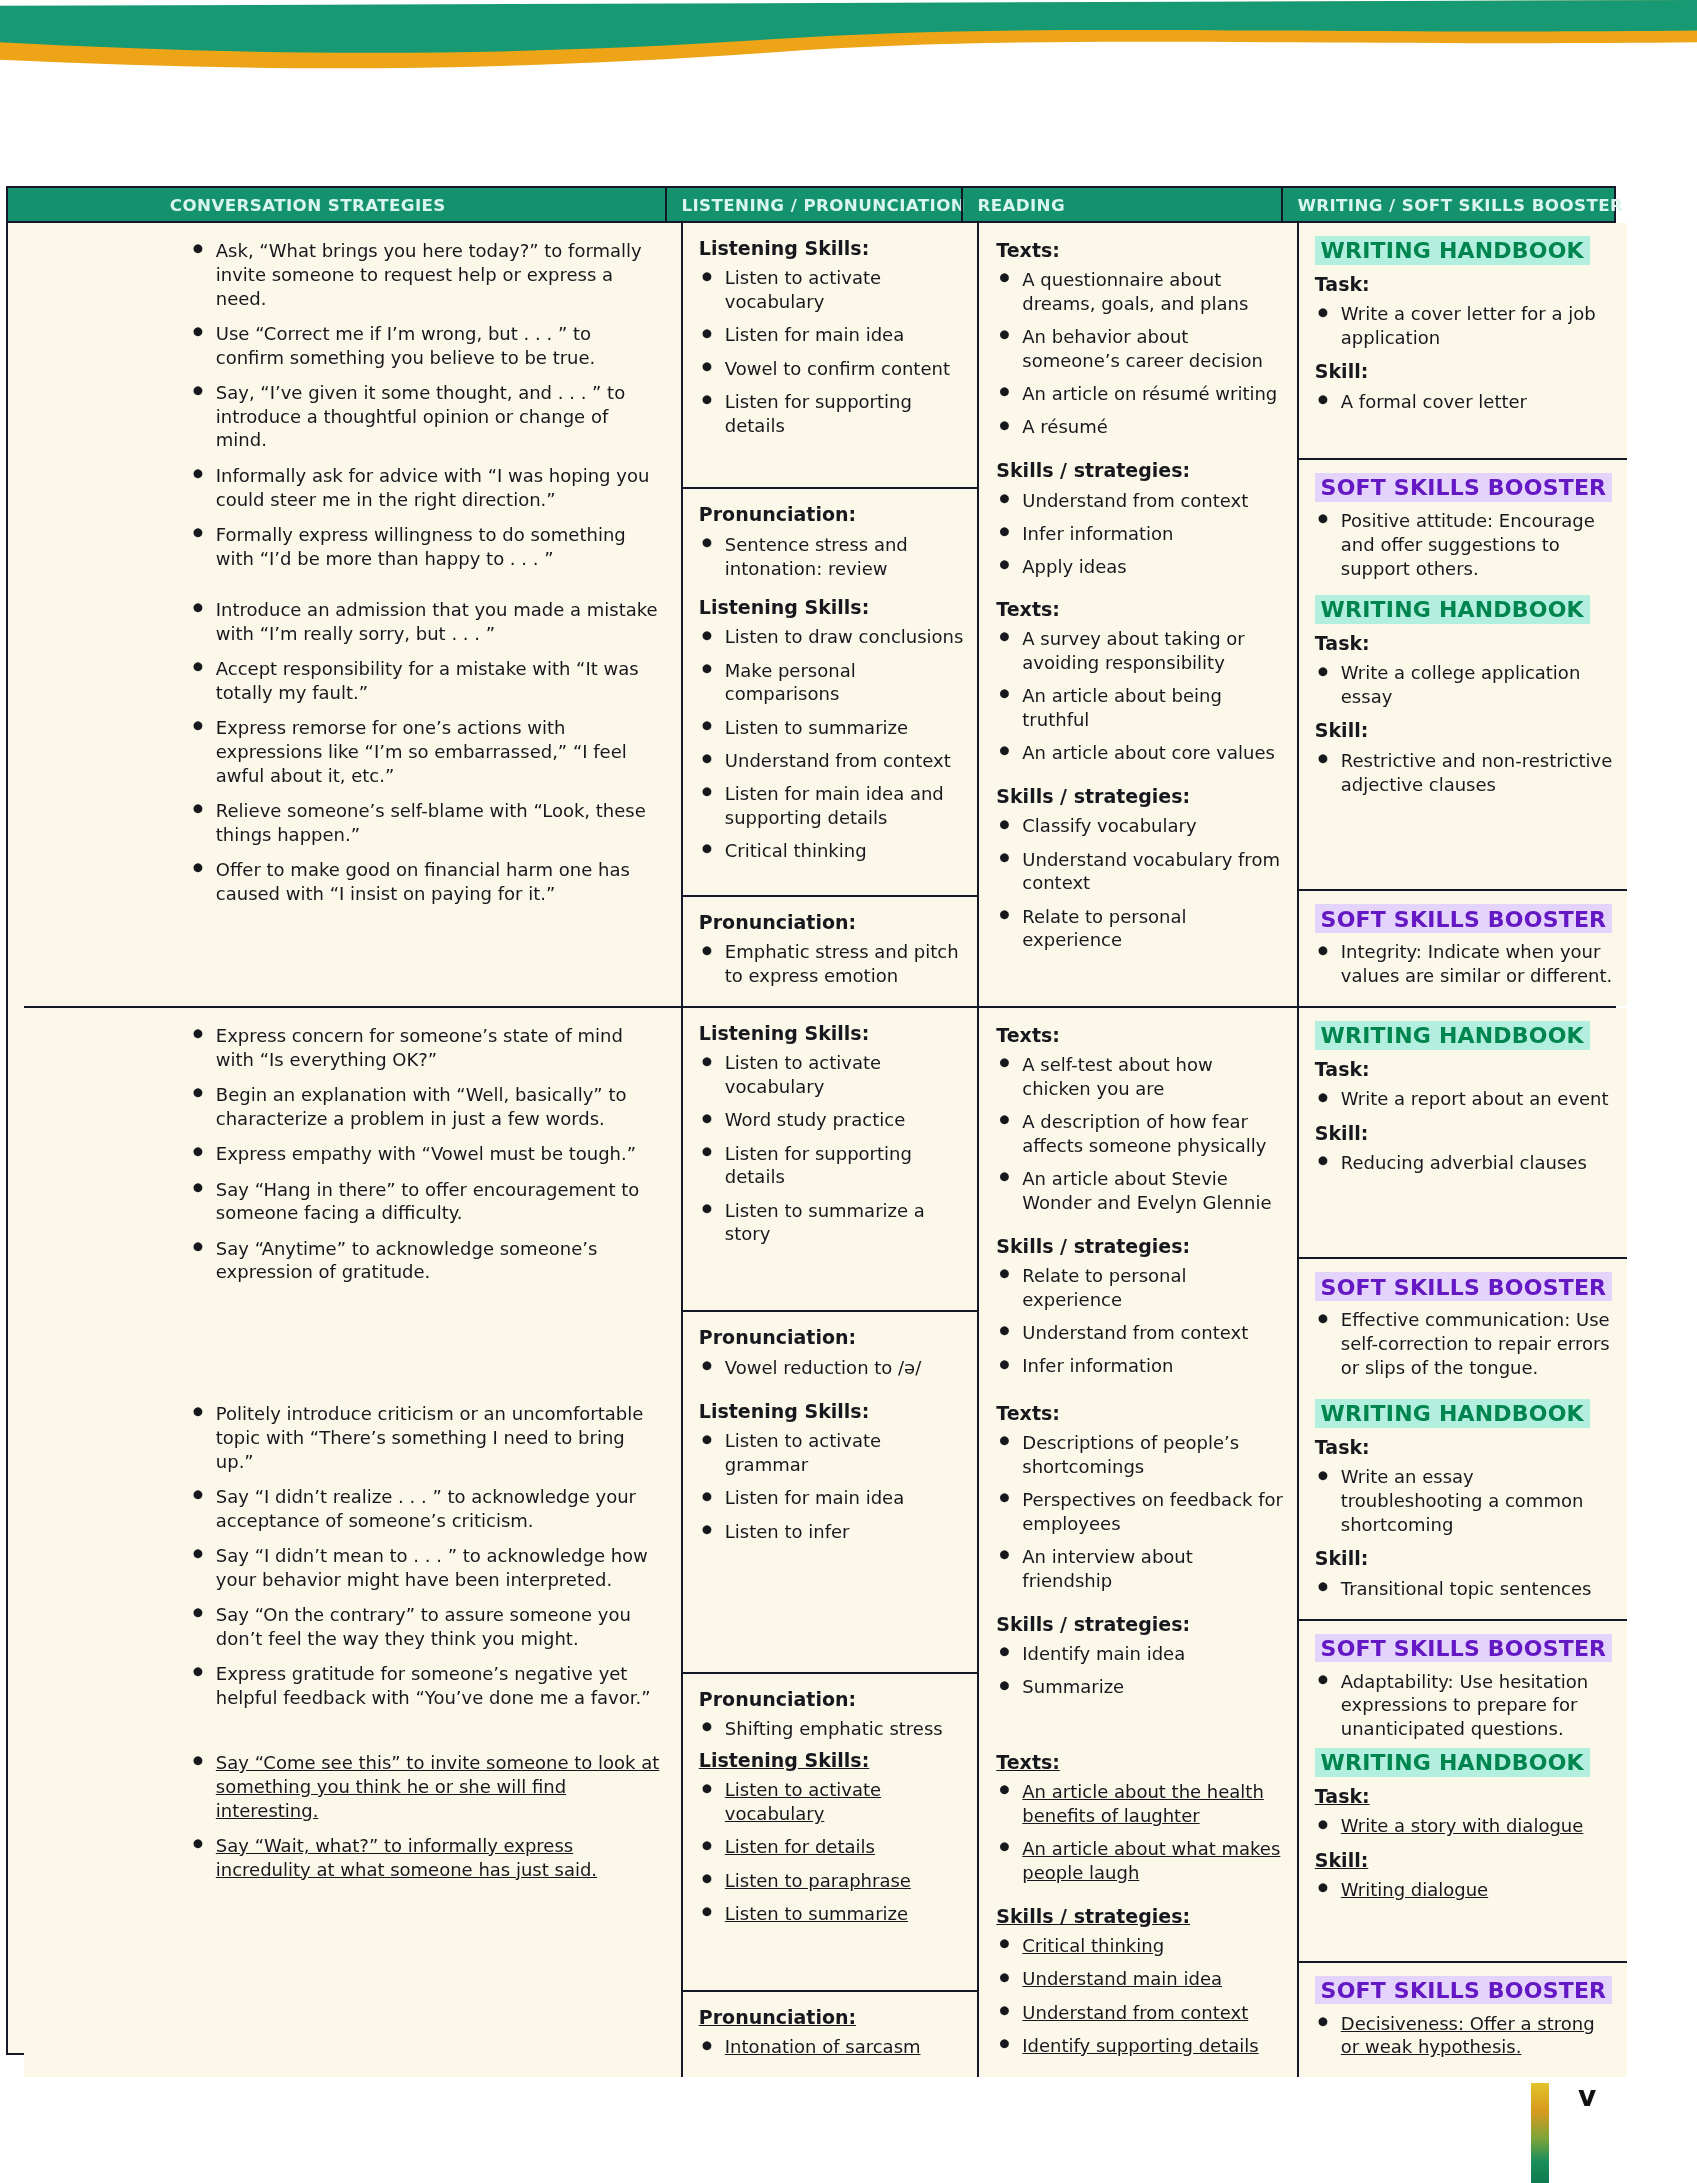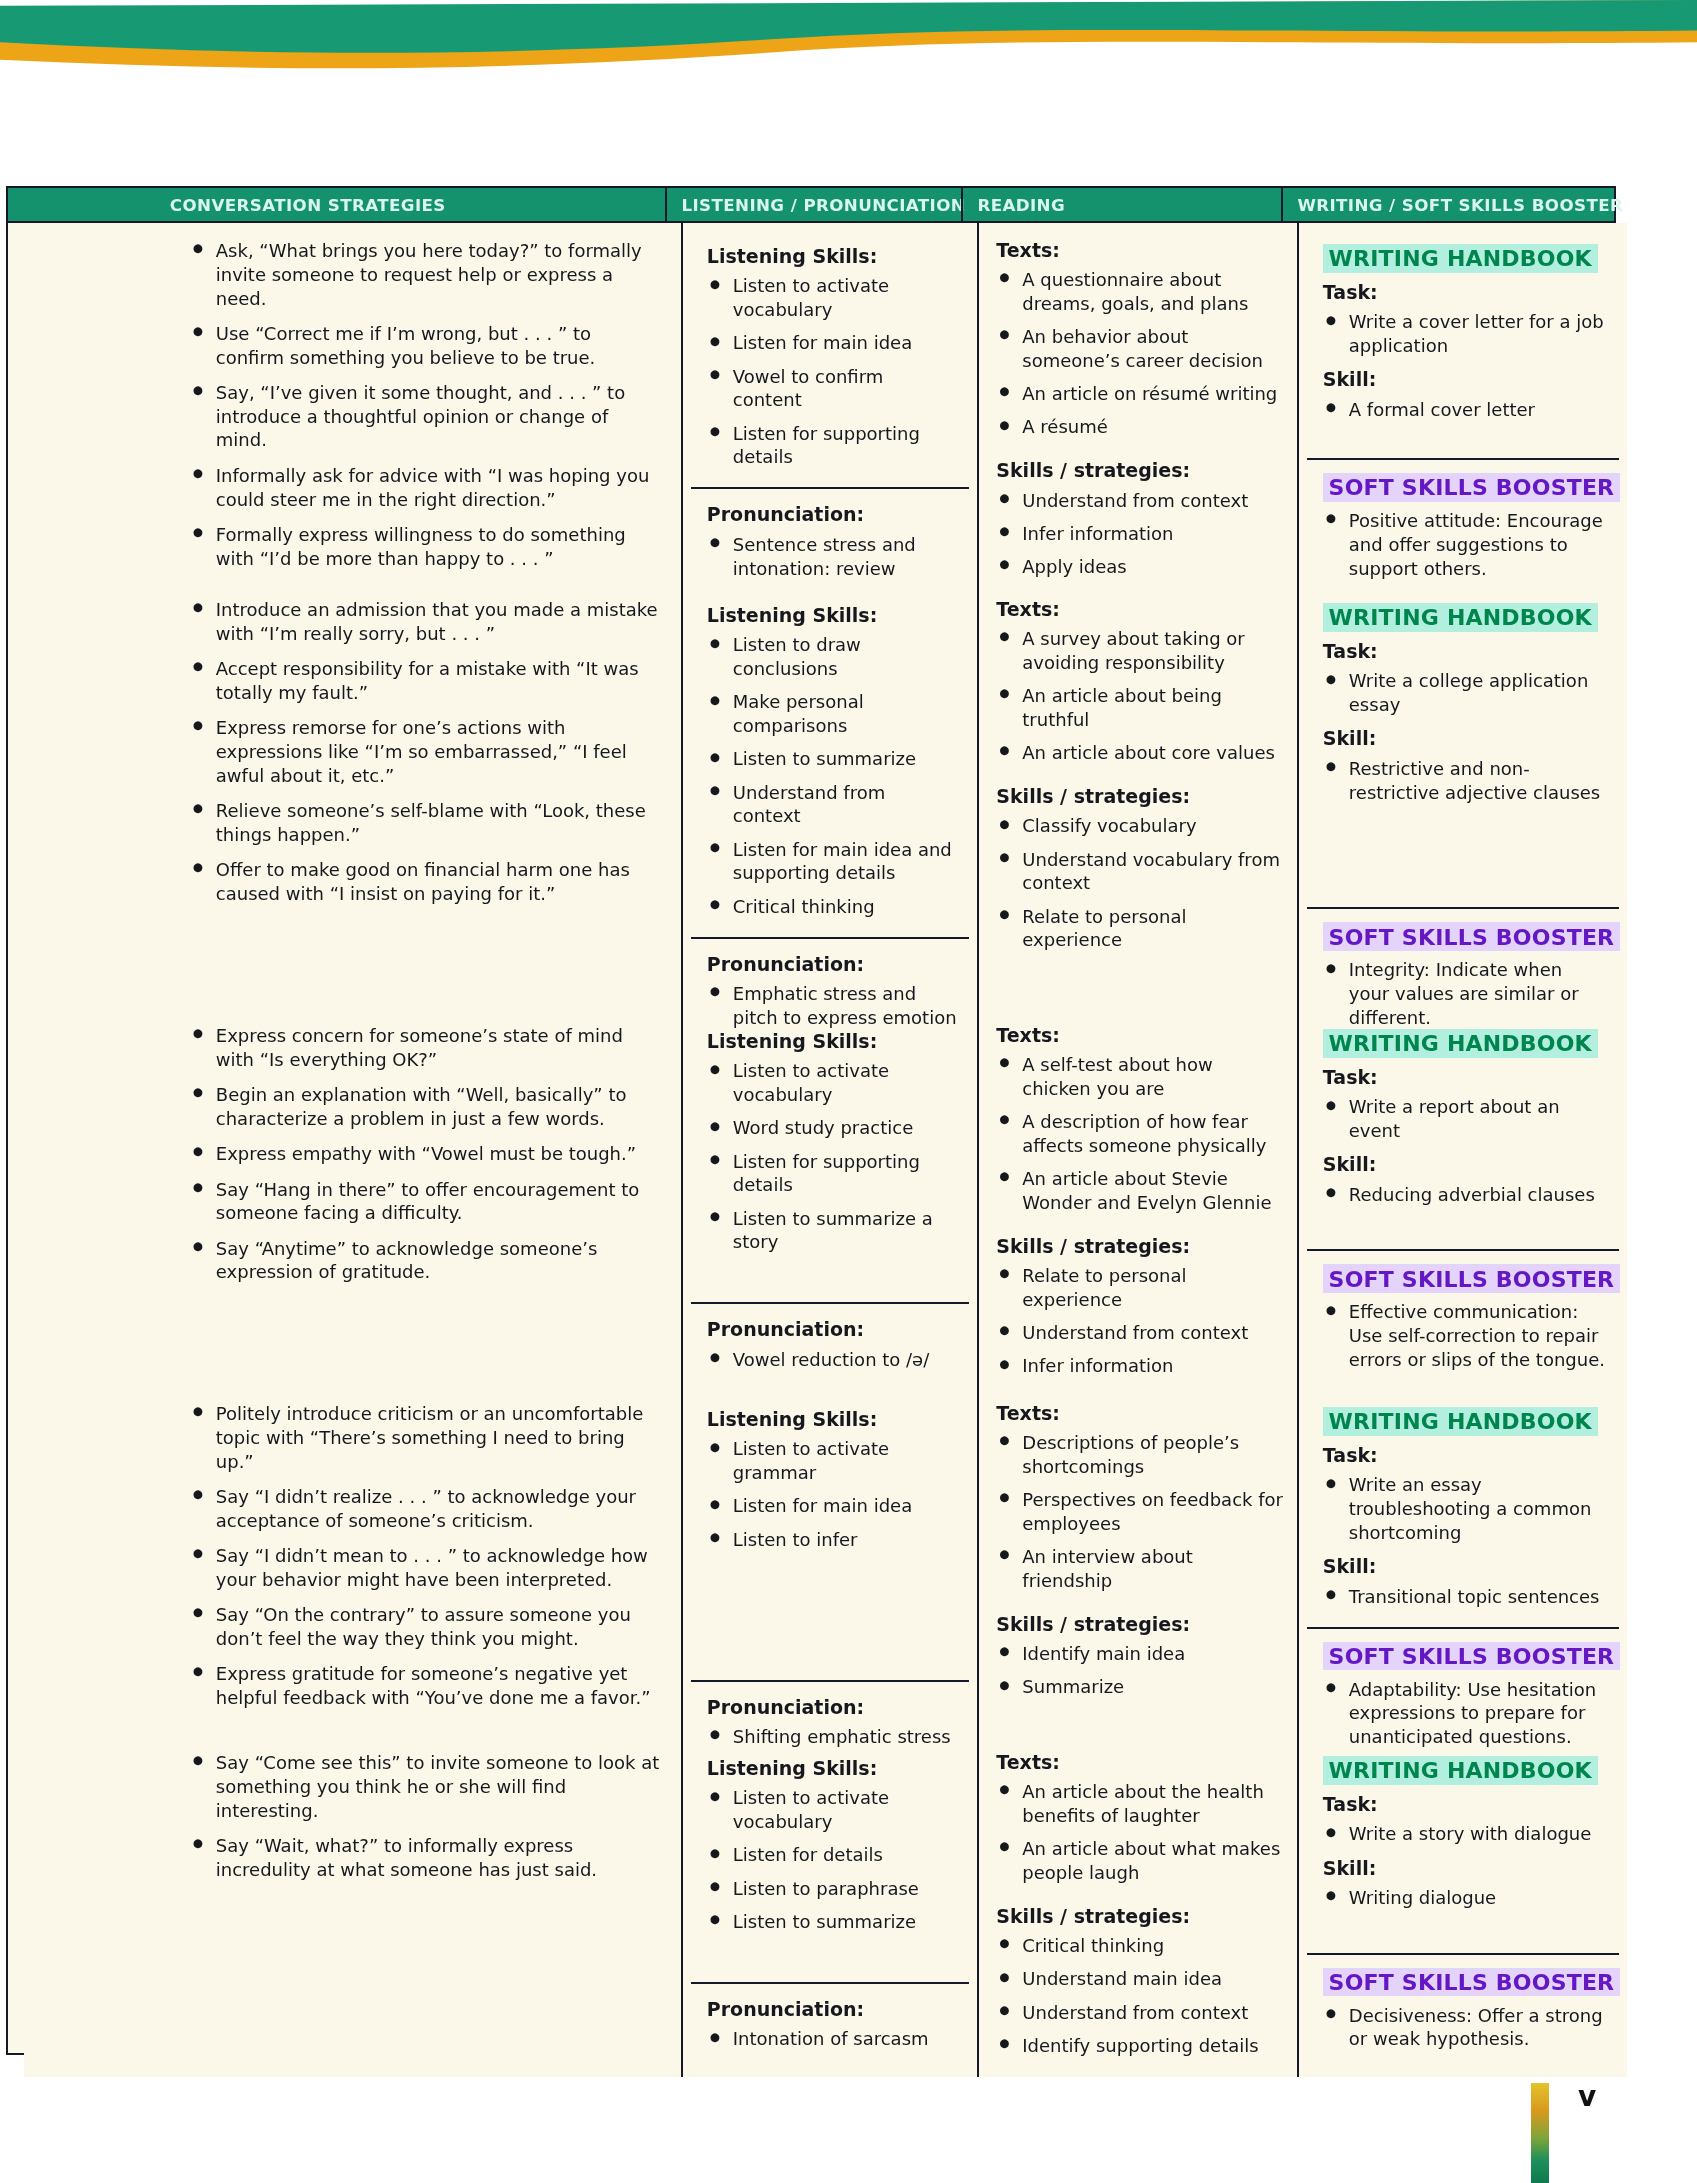--- a/index.html
+++ b/index.html
@@ -49,21 +49,21 @@
     white-space:nowrap;
   }
   .hdr-cell.conv{padding-left:162px;}
   .hdr-cell + .hdr-cell{border-left:2.9px solid var(--ink);}
   .row{border-top:2.9px solid var(--ink);margin-left:16px;}
   .row:first-of-type{border-top:none;}
   .cell{background:var(--cream);}
   .cell + .cell{border-left:2.9px solid var(--ink);}
   .cell.conv{padding:16px 20.4px 10.2px 166px;}
   .cell.reading{padding:14.6px 13px 10.2px 17.5px;}
-  .cell.listening,.cell.writing{display:flex;flex-direction:column;padding:8px;}
+  .cell.listening,.cell.writing{display:flex;flex-direction:column;padding:0;}
   .sub{padding:13px 11.6px 8.7px 16px;}
   .sub.grow{flex:1 1 auto;}
   .sub.split{border-top:2.9px solid var(--ink);}
   .lbl{
     font-weight:bold;
     font-size:19px;
     line-height:1.3;
     margin-bottom:5.8px;
   }
   .lbl.gap-above{margin-top:19px;}
@@ -91,21 +91,21 @@
     margin-bottom:7.3px;
     white-space:nowrap;
   }
   .wh-tag{color:var(--wh-green);background:var(--wh-bg);}
   .ssb-tag{color:var(--ssb-purple);background:var(--ssb-bg);}
   
   .row.r0{height:357px;}
   .row.r1{height:426px;}
   .row.r2{height:378px;}
   .row.r3{height:349px;}
-  .row.r4{height:320px;}
+  .row.r4{height:320px;text-decoration:underline;}
   .footer-bar{
     position:absolute;
     left:1531px;top:2083px;
     width:17.5px;height:100px;
     background:linear-gradient(180deg,#e3c32b 0%,#d89a1d 28%,#7fa43a 55%,#1c8f5b 78%,#0e7a4e 100%);
   }
   .page-number{
     position:absolute;
     left:1578px;top:2080px;
     font-size:28px;

